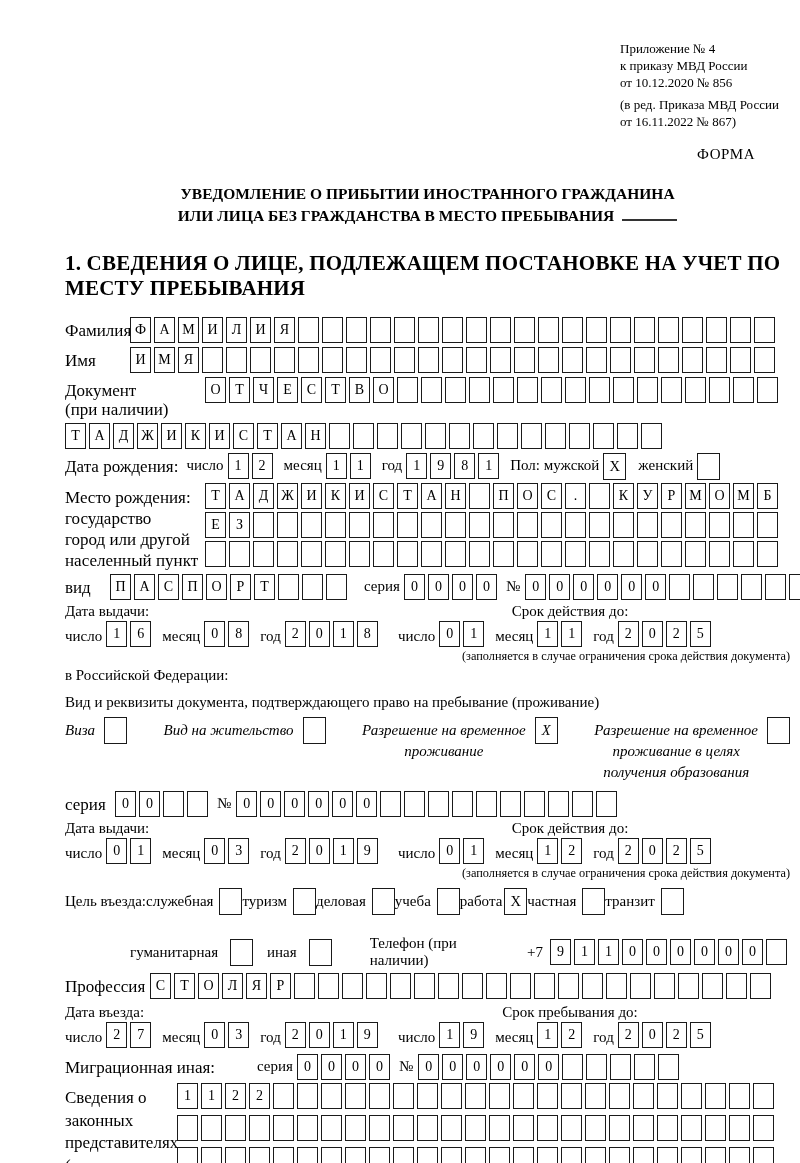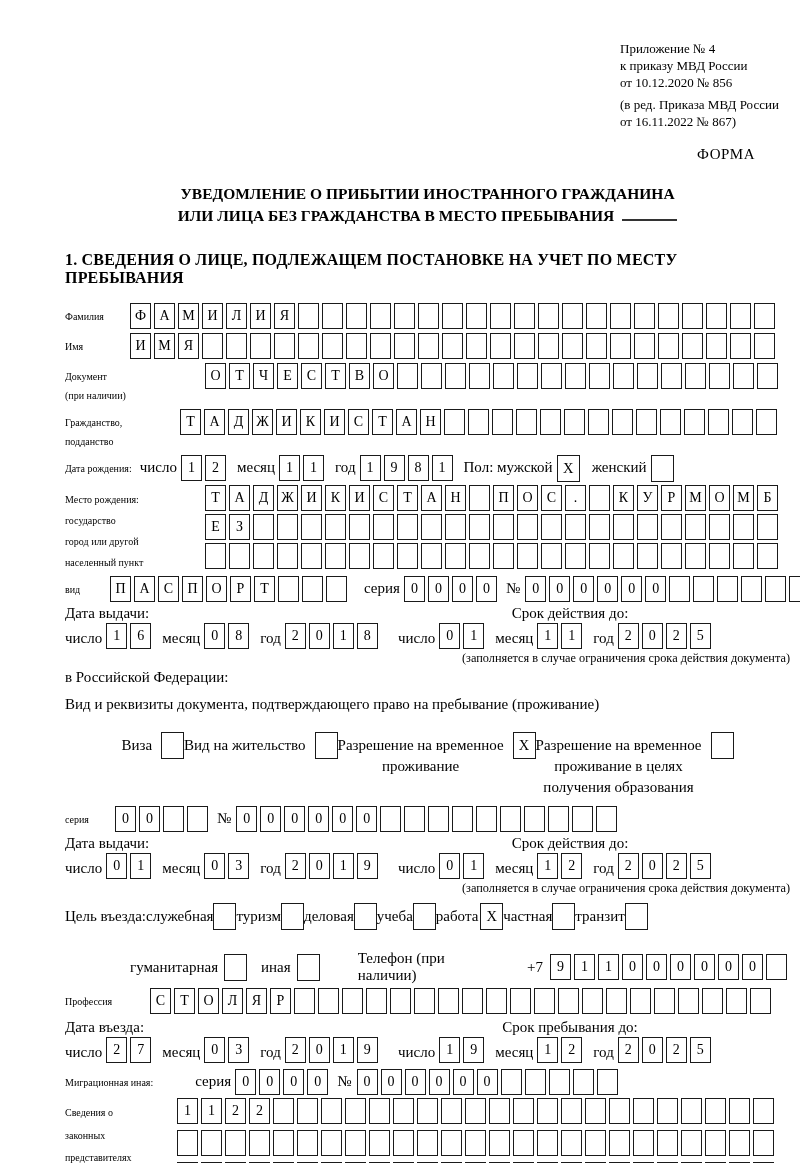--- a/index.html
+++ b/index.html
@@ -11,37 +11,37 @@
   .page { padding:40px 10px 0 65px; width:800px; }
 
   
   .appendix { margin-left:555px; font-size:13px; line-height:17px; }
   .edition  { margin-left:555px; font-size:13px; line-height:17px; margin-top:5px; }
   .forma { text-align:right; padding-right:35px; font-weight:normal; font-size:15px; margin-top:16px; letter-spacing:.5px; }
 
   .title { text-align:center; font-weight:bold; font-size:15.5px; line-height:22px; margin-top:20px; }
   .blank { display:inline-block; width:55px; border-bottom:2px solid #333; height:14px; margin-left:8px; }
 
-  .sec-heading { font-weight:bold; font-size:16px; margin-top:24px; letter-spacing:.2px; }
+  .sec-heading { font-weight:bold; font-size:21px; margin-top:24px; letter-spacing:.2px; }
 
   
   .boxrow { display:flex; flex-wrap:nowrap; }
   .box {
     width:21px; height:26px; border:1.7px solid #1a1a1a; margin-right:3px;
     display:inline-flex; align-items:center; justify-content:center;
     font-size:14px; flex:0 0 auto; background:#fff;
   }
   .checkbox {
     width:23px; height:27px; border:1.7px solid #1a1a1a;
     display:inline-flex; align-items:center; justify-content:center;
     font-size:14.5px; flex:0 0 auto; background:#fff;
   }
 
   .frow { display:flex; align-items:flex-start; margin-top:4px; }
-  .flabel { font-size:10px; line-height:19px; padding-top:4px; flex:0 0 auto; }
+  .flabel { font-size:17px; line-height:19px; padding-top:4px; flex:0 0 auto; }
   .w65  { width:65px; }
   .w115 { width:115px; }
   .w140 { width:140px; }
   .stack3 > .boxrow { margin-bottom:3px; }
   .lh21 { line-height:21px; }
 
   .inlbl { padding:4px 4px 0 8px; flex:0 0 auto; }
   .inlbl.first { padding-left:0; }
 
   .doc-heading { text-align:center; font-weight:bold; font-size:14.5px; margin-top:2px; }
@@ -49,27 +49,27 @@
   .caprow { display:flex; margin-top:3px; }
   .cap-left  { width:325px; }
   .cap-right { flex:1; text-align:center; padding-right:40px; }
   .dates2 { display:flex; margin-top:1px; }
   .dcol-left { width:325px; display:flex; align-items:center; }
   .dcol-right { flex:1; display:flex; align-items:center; }
   .note { text-align:right; font-size:12.3px; margin-top:2px; padding-right:0px; }
 
   .intro { line-height:19px; margin-top:8px; }
 
-  .optrow { display:flex; margin-top:18px; width:725px; justify-content:center; align-items:flex-start; }
+  .optrow { display:flex; margin-top:5px; width:725px; justify-content:space-between; align-items:flex-start;font-style:italic; }
   .opt { display:flex; align-items:flex-start; gap:9px; }
   .opt-lines { text-align:center; line-height:21px; padding-top:3px; }
 
   .pairrow { display:flex; align-items:center; margin-top:5px; width:725px; }
   .pairrow.spread { justify-content:flex-start; }
-  .pair { display:flex; align-items:center; }
+  .pair { display:flex; align-items:center; gap:6px; }
 
   .small-gap { margin-left:14px; }
   .phone-label { margin-left:38px; }
   .phone-prefix { margin-left:52px; margin-right:7px; }
 
   .mig-gap { margin-left:34px; }
   .numlbl { padding:4px 5px 0 6px; }
 </style>
 </head>
 <body>
@@ -187,24 +187,20 @@
         <span class="box"></span>
         <span class="box"></span>
         <span class="box"></span>
         <span class="box"></span>
         <span class="box"></span>
         <span class="box"></span>
       </div>
   </div>
 
   <div class="frow">
-    <div class="flabel w115">
-      <div>Гражданство,</div>
-      <div>подданство</div>
-    </div>
     <div class="boxrow">
         <span class="box">Т</span>
         <span class="box">А</span>
         <span class="box">Д</span>
         <span class="box">Ж</span>
         <span class="box">И</span>
         <span class="box">К</span>
         <span class="box">И</span>
         <span class="box">С</span>
         <span class="box">Т</span>

